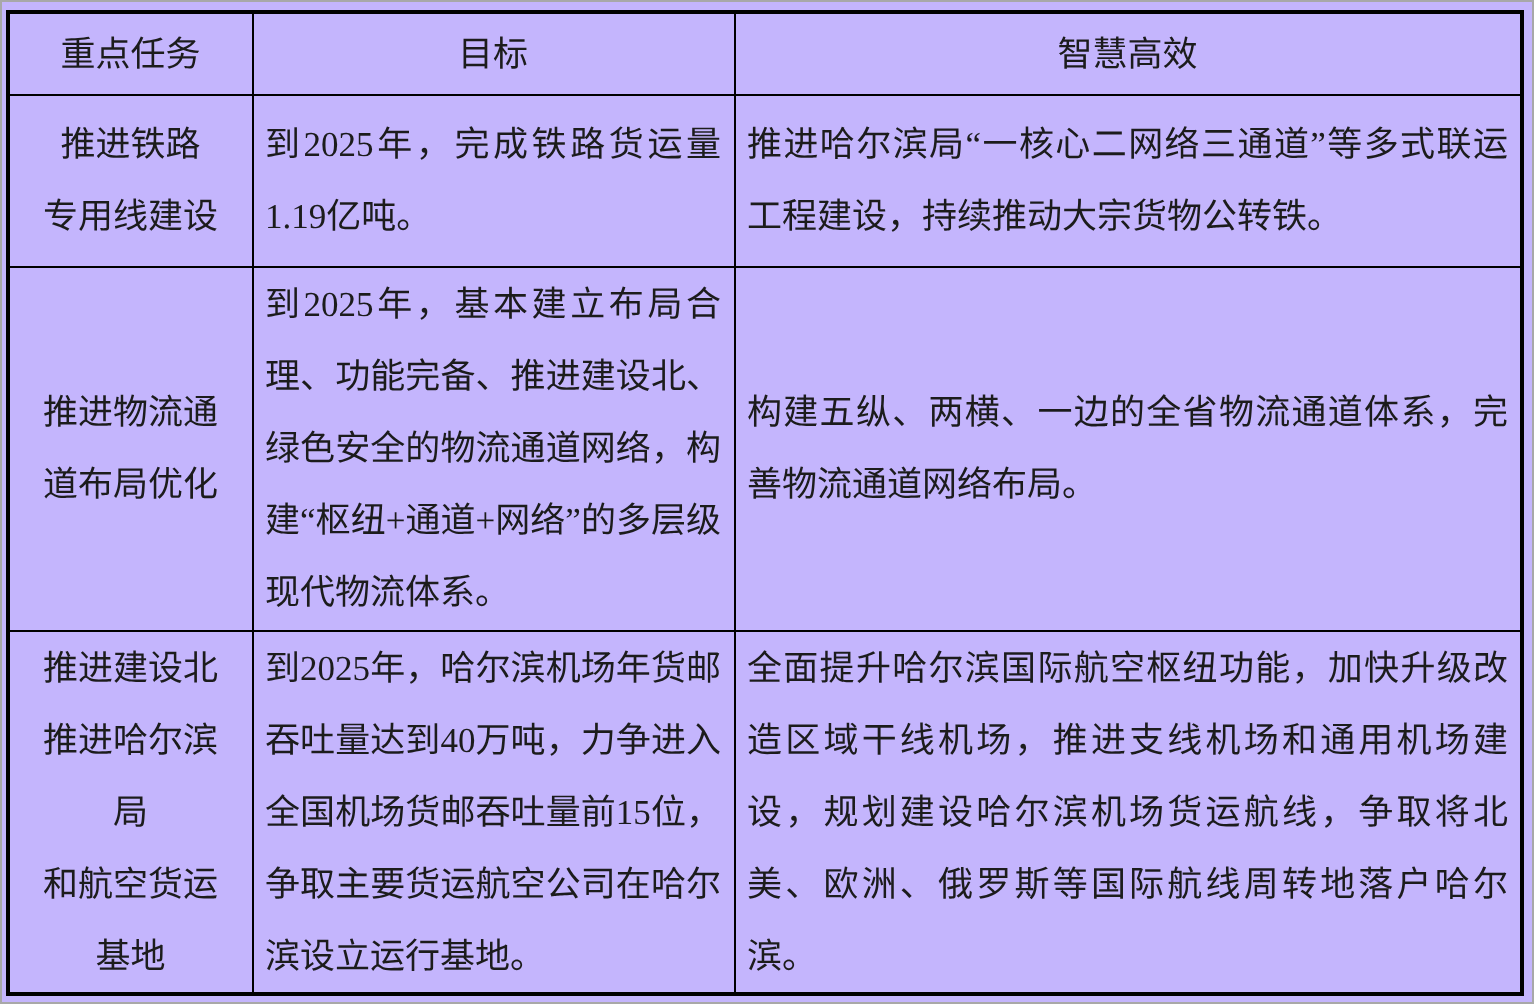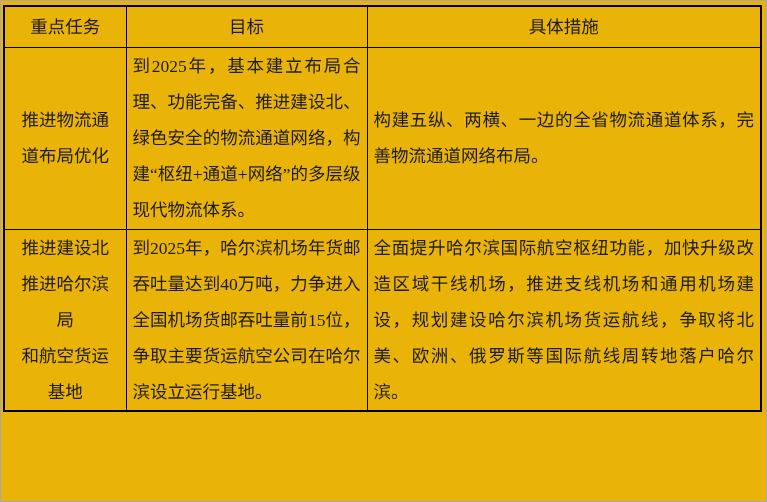--- a/index.html
+++ b/index.html
@@ -5,21 +5,21 @@
   html, body {
     margin: 0;
     padding: 0;
     background: #ffffff;
   }
   .canvas {
     position: relative;
     width: 767px;
     height: 502px;
     box-sizing: border-box;
-    background: #eab308;
+    background: #c4b5fd;
     border: 1px solid #a8a8a8;
     overflow: hidden;
     font-family: "Liberation Serif", "DejaVu Serif", serif;
     color: #1c1c1c;
   }
   table.doc-table {
     position: absolute;
     left: 2px;
     top: 4px;
     width: 757px;
@@ -65,24 +65,30 @@
   <table class="doc-table">
     <colgroup>
       <col style="width:122px">
       <col style="width:241px">
       <col style="width:394px">
     </colgroup>
     <thead>
       <tr class="header-row">
         <th>重点任务</th>
         <th>目标</th>
-        <th>具体措施</th>
+        <th>智慧高效</th>
       </tr>
     </thead>
     <tbody>
+      <tr class="row-0">
+        <td class="cell-task">推进铁路
+专用线建设</td>
+        <td class="cell-goal">到2025年，完成铁路货运量1.19亿吨。</td>
+        <td class="cell-measures">推进哈尔滨局“一核心二网络三通道”等多式联运工程建设，持续推动大宗货物公转铁。</td>
+      </tr>
       <tr class="row-1">
         <td class="cell-task">推进物流通
 道布局优化</td>
         <td class="cell-goal">到2025年，基本建立布局合理、功能完备、推进建设北、绿色安全的物流通道网络，构建“枢纽+通道+网络”的多层级现代物流体系。</td>
         <td class="cell-measures">构建五纵、两横、一边的全省物流通道体系，完善物流通道网络布局。</td>
       </tr>
       <tr class="row-2">
         <td class="cell-task">推进建设北
 推进哈尔滨局
 和航空货运

